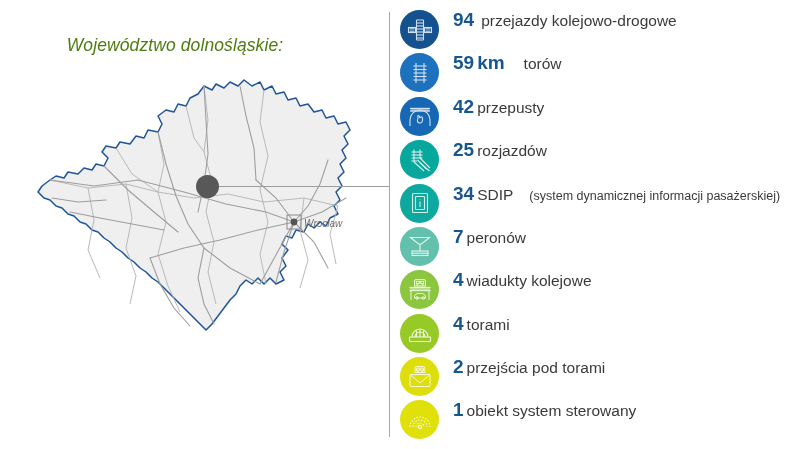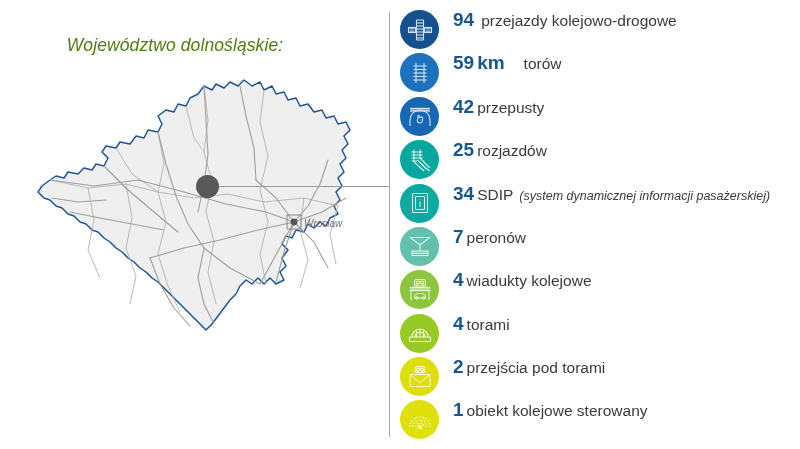--- a/index.html
+++ b/index.html
@@ -111,22 +111,21 @@
     color: #17568f;
     margin-right: 19px;
   }
   .stat-label {
     font-size: 15.5px;
     color: #3a3a3a;
   }
   .stat-note {
     font-size: 12.5px;
     color: #3a3a3a;
-    margin-left: 6px;
-    font-style: italic;
+    margin-left: 16px;
   }
   .gap-wide { margin-right: 7px; }
 </style>
 </head>
 <body>
 
 <div id="map-panel">
 
   <div id="map-title">Województwo dolnośląskie:</div>
 
@@ -385,17 +384,17 @@
   <div class="stat-row">
     <div class="stat-badge" style="background:#e0e00a">
       <svg width="26" height="26" viewBox="0 0 26 26" fill="none" stroke="#f9f9d6" stroke-width="1.1">
         <path d="M3,20 A10,10 0 0,1 23,20" stroke-dasharray="1.6 1.4"></path>
         <path d="M6,20 A7,7 0 0,1 20,20" stroke-dasharray="1.6 1.4"></path>
         <path d="M9,20 A4,4 0 0,1 17,20" stroke-dasharray="1.6 1.4"></path>
         <circle cx="13" cy="20" r="1.6"></circle>
       </svg>
     </div>
     <div class="stat-text">
-      <span class="stat-value">1</span><span class="stat-label">obiekt kolejowe sterowany</span>
+      <span class="stat-value">1</span><span class="stat-label">obiekt system sterowany</span>
     </div>
   </div>
 
 </div>
 
 </body></html>

